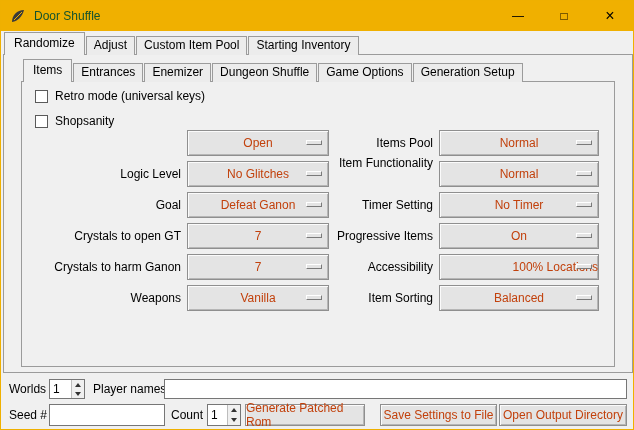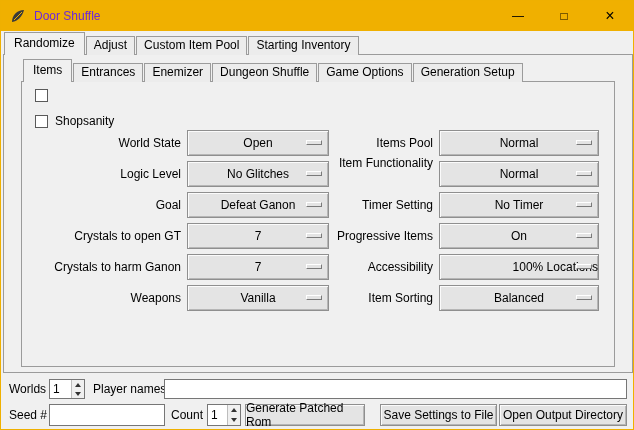--- a/index.html
+++ b/index.html
@@ -1,40 +1,40 @@
 <!DOCTYPE html>
 <html><head>
 <meta charset="utf-8">
 <style>
   html,body { margin:0; padding:0; background:#888; font-family:"Liberation Sans", sans-serif; }
   .window { position:relative; width:634px; height:430px; box-sizing:border-box;
             background:#f0f0f0; border:1px solid #efb000; overflow:hidden; }
   
   .titlebar { position:absolute; left:0; top:0; right:0; height:30px; background:#f0b000; display:flex; align-items:center; }
   .app-icon { margin-left:9px; width:16px; height:16px; flex:0 0 auto; }
-  .title { margin-left:8px; font-size:12px; color:#6d28d9; }
+  .title { margin-left:8px; font-size:12px; color:#14532d; }
   .win-controls { position:absolute; right:0; top:0; height:30px; display:flex; }
   .win-btn { width:46px; height:30px; display:flex; align-items:center; justify-content:center; color:#000; }
   .win-btn.min span { font-size:12px; }
   .win-btn.max span { font-size:12px; }
   .win-btn.close span { font-size:16px; }
   
   .tabbar { position:absolute; display:flex; align-items:flex-end; height:23px; z-index:3; }
   .tab { box-sizing:border-box; height:19px; line-height:17px; padding:0 7px; font-size:12px;
          background:#ececec; border:1px solid #9b9b9b; border-bottom:none; margin-right:1px; color:#000; white-space:nowrap; }
   .tab.selected { height:23px; line-height:21px; background:#f0f0f0; padding:0 9px; }
   .pane { position:absolute; box-sizing:border-box; background:#f0f0f0; border:1px solid #9b9b9b; }
   
   .cbrow { position:absolute; display:flex; align-items:center; gap:7px; font-size:12px; color:#000; }
   .cb { width:13px; height:13px; background:#fff; border:1px solid #5a5a5a; box-sizing:border-box; }
   
   .lbl { position:absolute; font-size:12px; line-height:26px; color:#000; text-align:right; white-space:nowrap; }
   .ctl { box-sizing:border-box; background:#e4e4e4; border:1px solid #8f8f8f;
          box-shadow: inset 1px 1px 0 #fbfbfb, inset -1px -1px 0 #b6b6b6;
-         font-size:12px; color:#000000; display:flex; align-items:center; justify-content:center; }
+         font-size:12px; color:#c2410c; display:flex; align-items:center; justify-content:center; }
   .dd { position:absolute; width:142px; height:26px; }
   .dd.rightcol { width:160px; }
   .dd .ind { position:absolute; right:6px; top:50%; margin-top:-3px; width:16px; height:5px;
              background:#e4e4e4; border-top:1px solid #ffffff; border-left:1px solid #ffffff;
              border-right:1px solid #7a7a7a; border-bottom:1px solid #7a7a7a; box-sizing:border-box; }
   .btn { position:absolute; }
   
   .entry { position:absolute; box-sizing:border-box; background:#fff; border:1px solid #767676;
            font-size:12px; color:#000; padding:1px 3px; overflow:hidden; white-space:nowrap; display:flex; align-items:center; }
   .spin { position:absolute; box-sizing:border-box; background:#fff; border:1px solid #767676; display:flex; }
@@ -82,27 +82,27 @@
     <div class="tab">Entrances</div>
     <div class="tab">Enemizer</div>
     <div class="tab">Dungeon Shuffle</div>
     <div class="tab">Game Options</div>
     <div class="tab">Generation Setup</div>
   </div>
   <div class="pane" style="left:20px; top:80px; width:594px; height:286px; z-index:1;"></div>
 
   <div class="cbrow" style="left:34px; top:88px; z-index:2;">
     <span class="cb"></span>
+    <span>Retro mode (universal keys)</span>
   </div>
   <div class="cbrow" style="left:34px; top:113px; z-index:2;">
     <span class="cb"></span>
     <span>Shopsanity</span>
   </div>
 
-  <div class="lbl" style="left:30px; top:129px; width:150px; z-index:2;">World State</div>
   <div class="ctl dd" style="left:186px; top:129px; z-index:2;">
     <span>Open</span>
       <span class="ind"></span>
   </div>
   <div class="lbl" style="left:30px; top:160px; width:150px; z-index:2;">Logic Level</div>
   <div class="ctl dd" style="left:186px; top:160px; z-index:2;">
     <span>No Glitches</span>
       <span class="ind"></span>
   </div>
   <div class="lbl" style="left:30px; top:191px; width:150px; z-index:2;">Goal</div>

